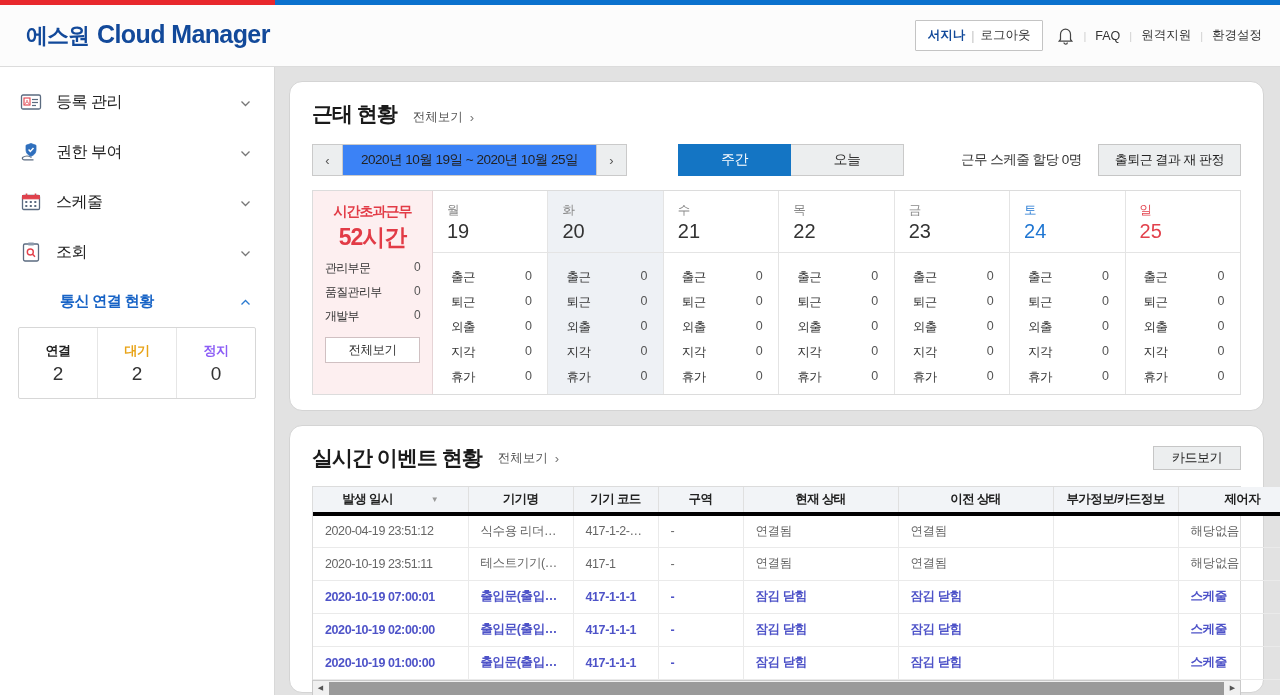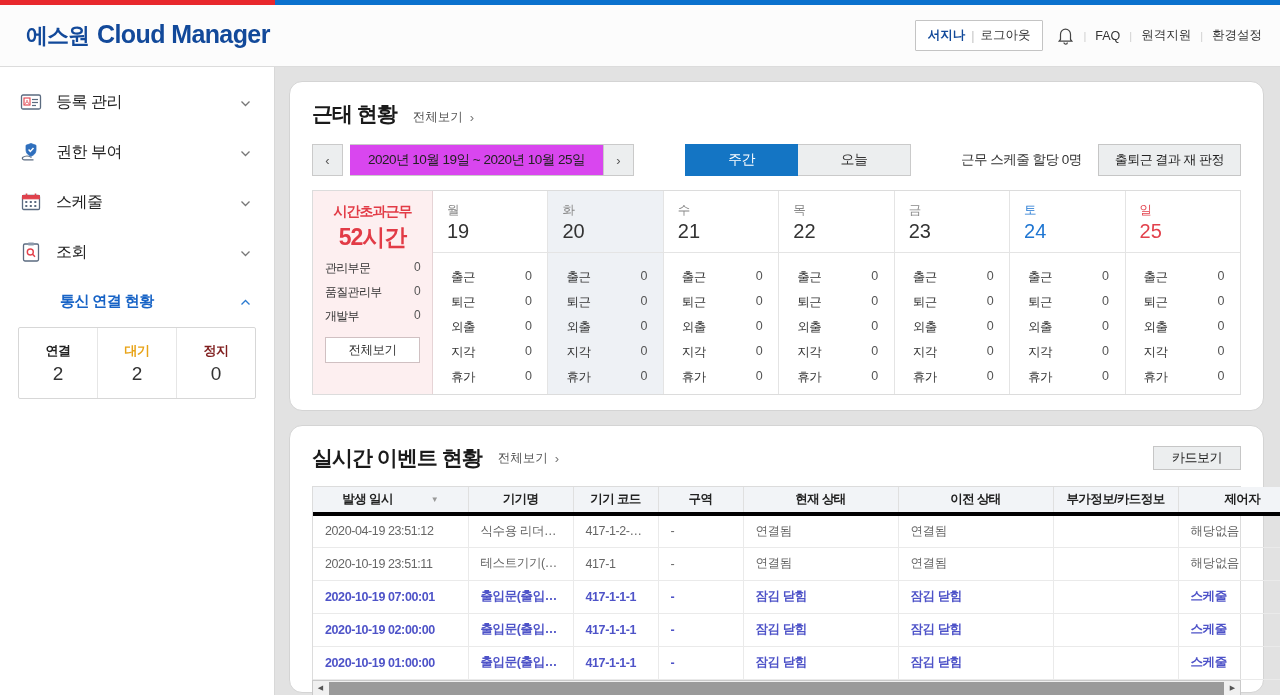--- a/index.html
+++ b/index.html
@@ -94,24 +94,23 @@
   
   .toolbar { display: flex; align-items: center; margin-top: 16px; gap: 0; }
   .daterange { display: flex; align-items: stretch; height: 32px; }
   .dr-btn {
     width: 31px; background: #eceeef; border: 1px solid #cacaca;
     display: flex; align-items: center; justify-content: center;
     font-size: 13px; color: #555; cursor: pointer;
   }
   .dr-text {
     border-top: 1px solid #cacaca; border-bottom: 1px solid #cacaca;
-    background: #d946ef; display: flex; align-items: center; padding: 0 18px;
+    background: #3b82f6; display: flex; align-items: center; padding: 0 18px;
     font-size: 13.5px; color: #222; letter-spacing: -0.5px; min-width: 232px;
     justify-content: center;
-    margin-left: 7px;
   }
   .segs { display: flex; margin-left: 51px; height: 32px; }
   .seg {
     width: 113px; display: flex; align-items: center; justify-content: center;
     font-size: 14px; cursor: pointer; border: 1px solid #cacaca; letter-spacing: -0.5px;
   }
   .seg.active { background: #1475c4; color: #fff; border-color: #1475c4; font-weight: normal; }
   .seg.inactive { background: #eceeef; color: #333; border-left: none; }
   .tb-right { margin-left: auto; display: flex; align-items: center; gap: 16px; }
   .tb-note { font-size: 13.5px; color: #333; letter-spacing: -0.5px; }
@@ -316,21 +315,21 @@
     <div class="comm-box">
       <div class="comm-cell">
         <span class="ct" style="color:#222222">연결</span>
         <span class="cv">2</span>
       </div>
       <div class="comm-cell">
         <span class="ct" style="color:#e8a317">대기</span>
         <span class="cv">2</span>
       </div>
       <div class="comm-cell">
-        <span class="ct" style="color:#7f1d1d">정지</span>
+        <span class="ct" style="color:#8b5cf6">정지</span>
         <span class="cv">0</span>
       </div>
     </div>
   </div>
 
   <div id="main">
 
     <div class="panel" id="panel-attendance">
       <div class="panel-head">
         <span class="panel-title">근태 현황</span>

